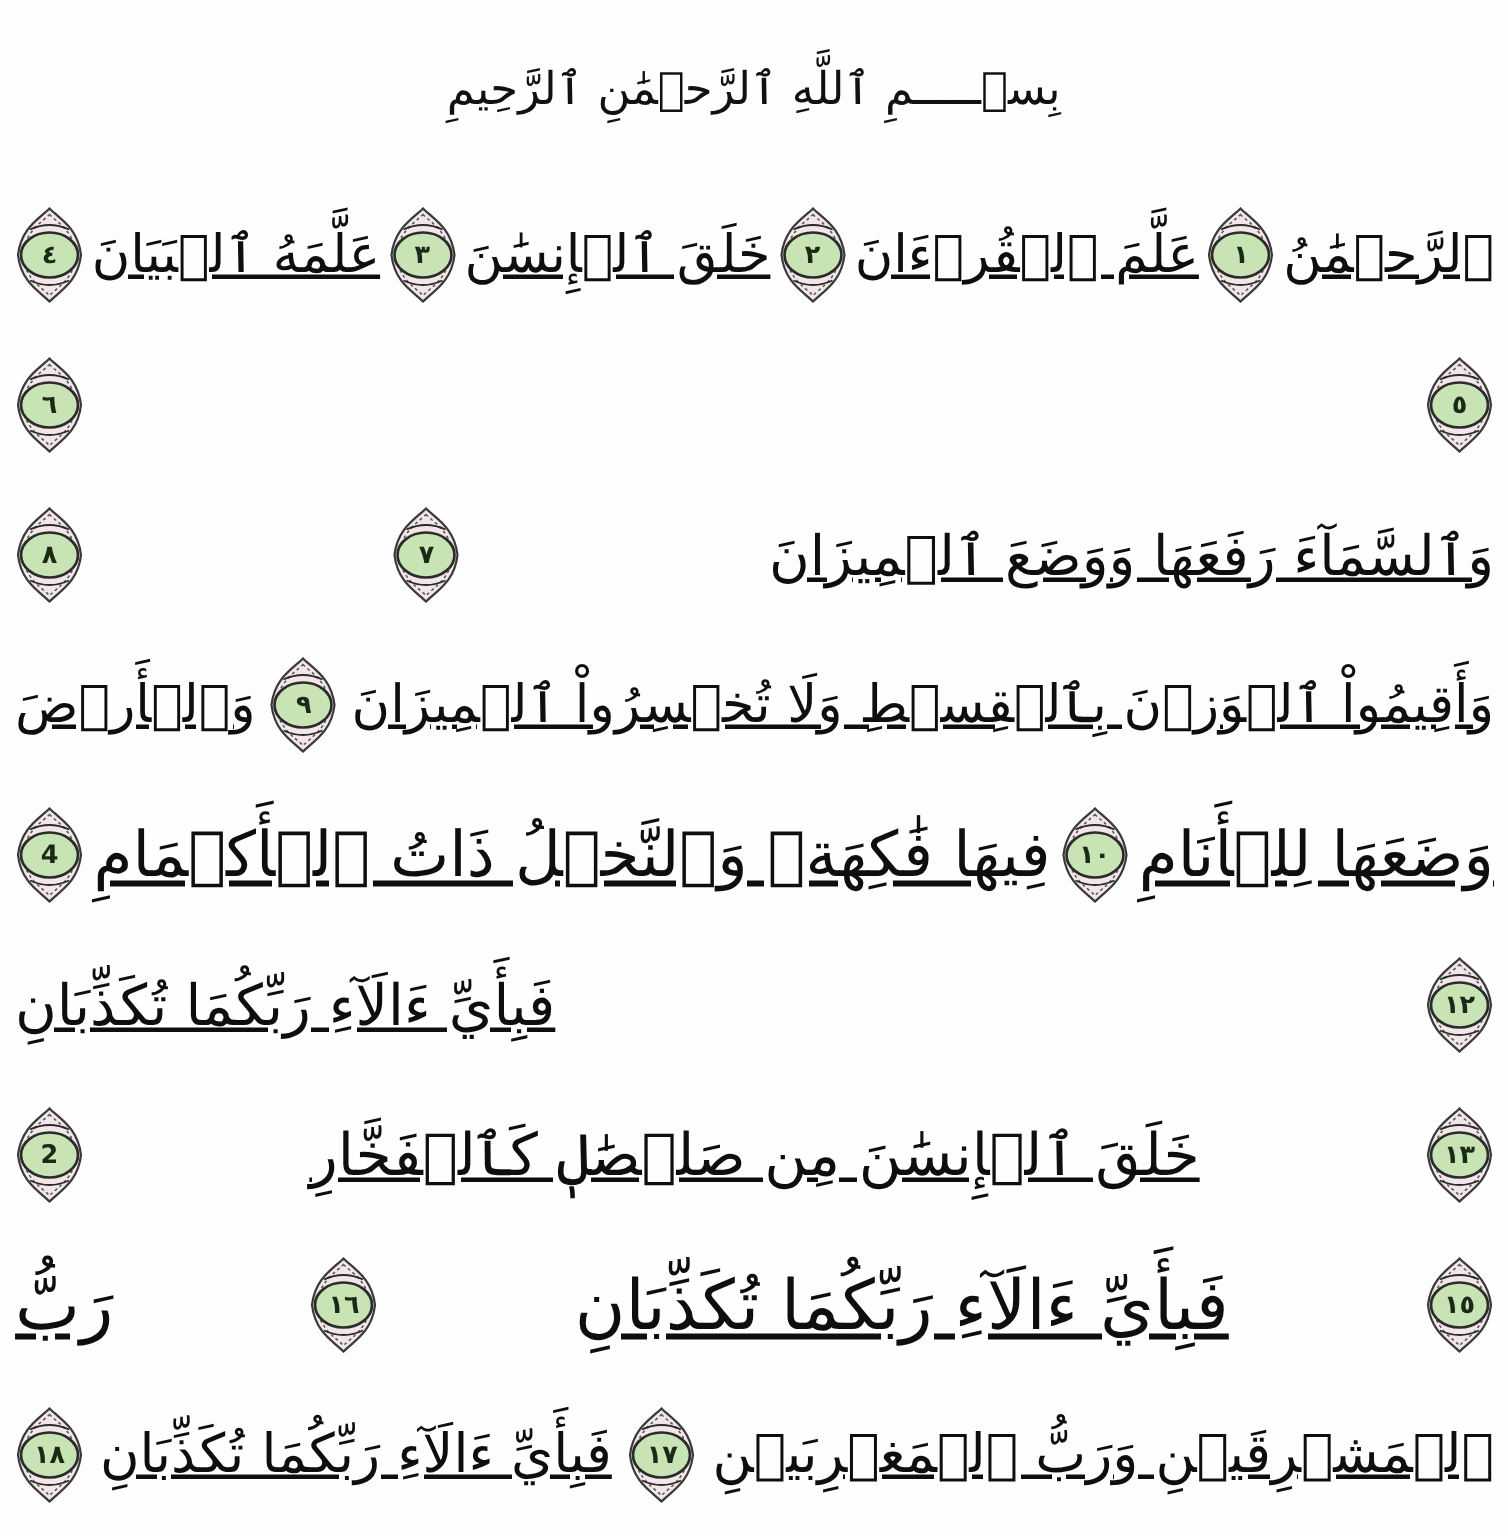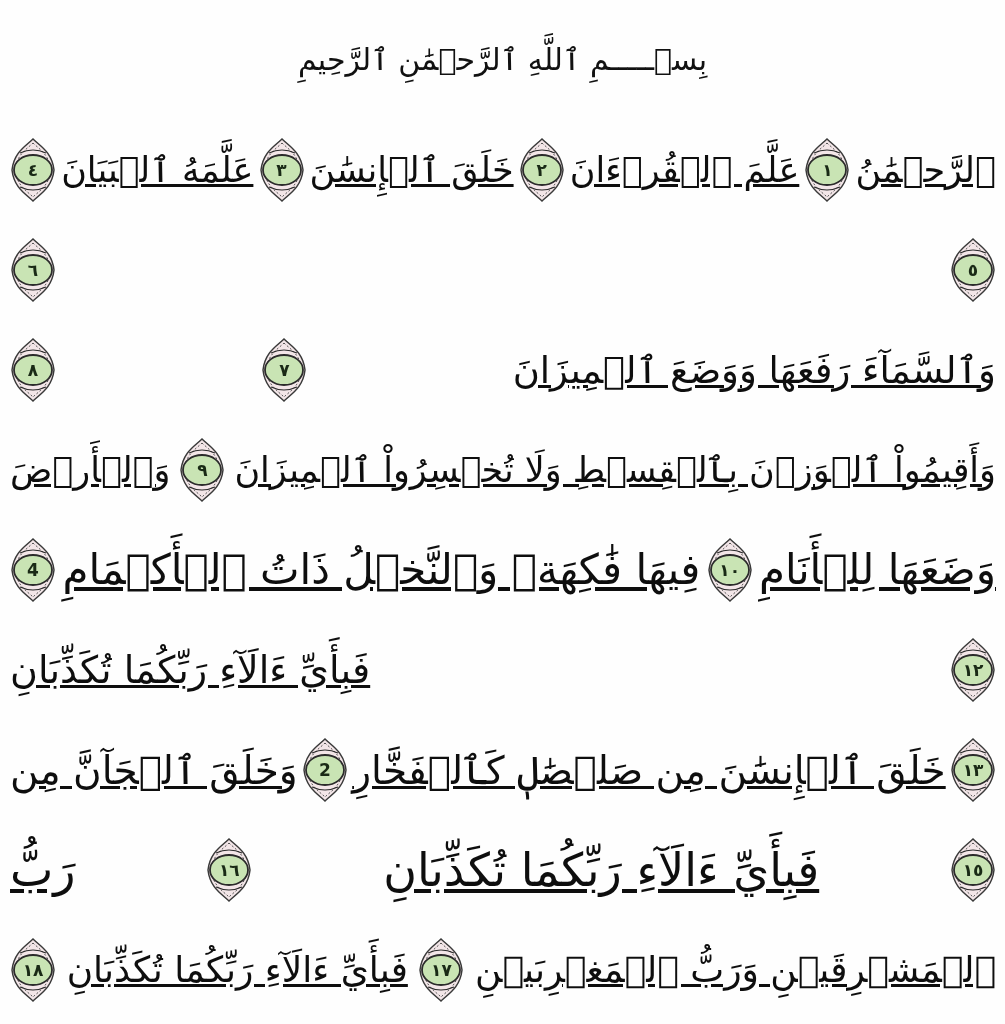--- a/index.html
+++ b/index.html
@@ -191,21 +191,20 @@
       <span class="marker">
     <svg width="46" height="64" viewBox="0 0 46 64">
       <path d="M23 1 C30 8 42 14 44 32 C42 50 30 56 23 63 C16 56 4 50 2 32 C4 14 16 8 23 1 Z" fill="#f3e6e8" stroke="#3a3a3a" stroke-width="1.5"></path>
       <path d="M23 5 C29 11 39 16 41 32 C39 48 29 53 23 59 C17 53 7 48 5 32 C7 16 17 11 23 5 Z" fill="none" stroke="#555" stroke-width="1" stroke-dasharray="2 2"></path>
       <ellipse cx="23" cy="32" rx="19" ry="15" fill="#c9e4b4" stroke="#2b2b2b" stroke-width="1.8"></ellipse>
       <path d="M10 15 Q23 9 36 15" fill="none" stroke="#2b2b2b" stroke-width="1.2"></path>
       <path d="M10 49 Q23 55 36 49" fill="none" stroke="#2b2b2b" stroke-width="1.2"></path>
     </svg>
     <span class="num">2</span>
   </span>
-      <span class="seg">وَخَلَقَ ٱلۡجَآنَّ مِن</span>
     </div>
   <div class="line" style="top: 820px; font-size: 46px;">
       <span class="marker">
     <svg width="46" height="64" viewBox="0 0 46 64">
       <path d="M23 1 C30 8 42 14 44 32 C42 50 30 56 23 63 C16 56 4 50 2 32 C4 14 16 8 23 1 Z" fill="#f3e6e8" stroke="#3a3a3a" stroke-width="1.5"></path>
       <path d="M23 5 C29 11 39 16 41 32 C39 48 29 53 23 59 C17 53 7 48 5 32 C7 16 17 11 23 5 Z" fill="none" stroke="#555" stroke-width="1" stroke-dasharray="2 2"></path>
       <ellipse cx="23" cy="32" rx="19" ry="15" fill="#c9e4b4" stroke="#2b2b2b" stroke-width="1.8"></ellipse>
       <path d="M10 15 Q23 9 36 15" fill="none" stroke="#2b2b2b" stroke-width="1.2"></path>
       <path d="M10 49 Q23 55 36 49" fill="none" stroke="#2b2b2b" stroke-width="1.2"></path>
     </svg>

